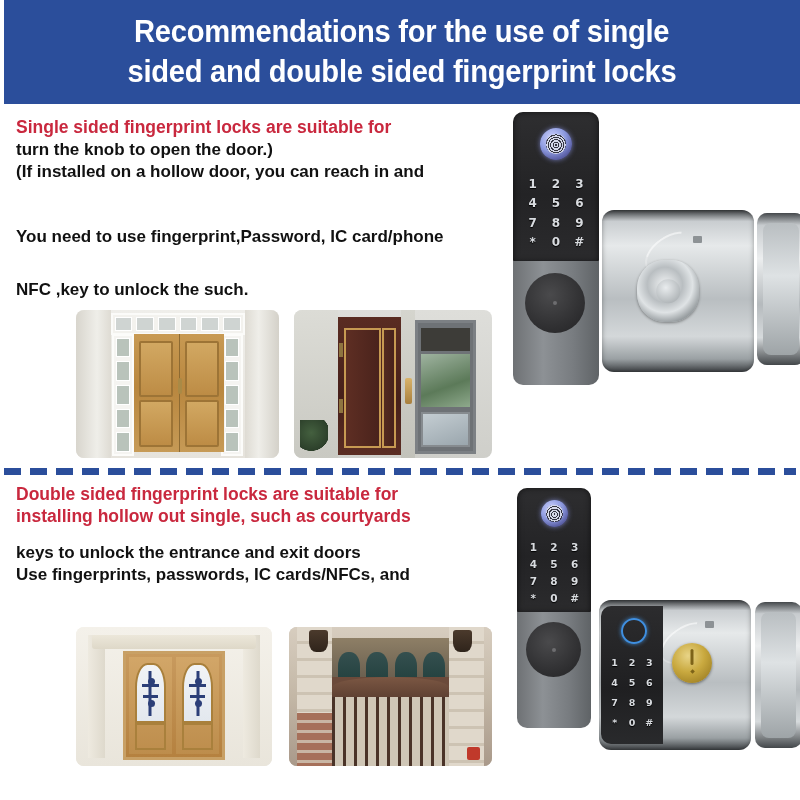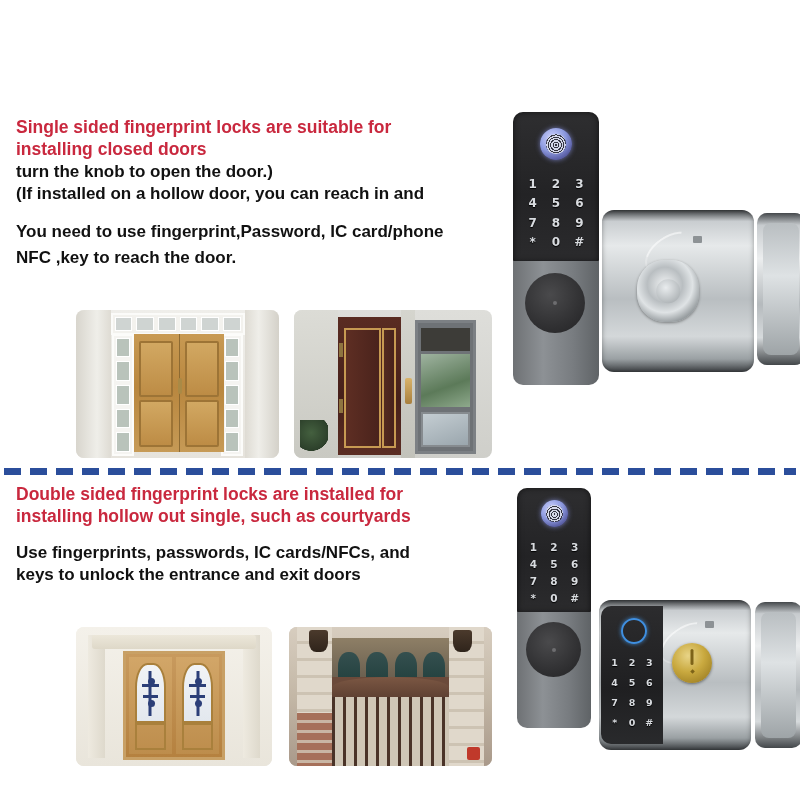--- a/index.html
+++ b/index.html
@@ -36,21 +36,21 @@
   .sec-bottom{top:478px;height:322px;}
 
   .text-col{position:absolute;left:12px;width:500px;}
   .heading-red{
     color:#c9283e;font-weight:bold;font-size:17.5px;line-height:21px;
     margin:0 0 1px 0;
   }
   .body-black{
     color:#111111;font-weight:bold;font-size:17px;line-height:22px;margin:0;
   }
-  .body-black.spaced{line-height:26px;}
+  .body-black.spaced{line-height:26px;margin-top:27px;}
   .gap-sm{height:14px;}
 
   
   .divider{
     position:absolute;left:4px;top:468px;width:792px;height:7px;
     background:repeating-linear-gradient(to right,#2b4e9b 0px,#2b4e9b 17px,#ffffff 17px,#ffffff 26px);
   }
 
   
   .thumb{
@@ -251,31 +251,34 @@
   .panel-inner{
     position:absolute;border-radius:10px 0 0 10px;
     background:linear-gradient(180deg,#2c2c2e,#1f1f21 60%,#292a2c);
   }
 </style>
 </head>
 <body>
 
 <div class="page">
 
+  <div class="header">
+    <div class="header-line">Recommendations for the use of single</div>
+    <div class="header-line">sided and double sided fingerprint locks</div>
+  </div>
 
   <div class="section sec-top">
 
     <div class="text-col" style="top:13px;">
       <div class="heading-red">Single sided fingerprint locks are suitable for</div>
-      <div class="heading-red">installing closed doors</div>
       <div class="body-black">turn the knob to open the door.)</div>
       <div class="body-black">(If installed on a hollow door, you can reach in and</div>
       <div class="gap-sm"></div>
       <div class="body-black spaced">You need to use fingerprint,Password, IC card/phone</div>
-      <div class="body-black spaced">NFC ,key to reach the door.</div>
+      <div class="body-black spaced">NFC ,key to unlock the such.</div>
     </div>
 
     <div class="thumb door-wood-bg" style="left:72px;top:206px;width:203px;height:148px;">
       <div class="inner">
         <div class="stone-l"></div>
           <div class="stone-r"></div>
         <div class="transom">
             <i></i>
             <i></i>
             <i></i>
@@ -366,25 +369,25 @@
         <div class="knob-round" style="left:12px;top:12px;width:60px;height:60px;"></div>
       </div>
     </div>
   </div>
 
   <div class="divider"></div>
 
   <div class="section sec-bottom">
 
     <div class="text-col" style="top:6px;">
-      <div class="heading-red">Double sided fingerprint locks are installed for</div>
+      <div class="heading-red">Double sided fingerprint locks are suitable for</div>
       <div class="heading-red">installing hollow out single, such as courtyards</div>
       <div class="gap-sm"></div>
+      <div class="body-black">keys to unlock the entrance and exit doors</div>
       <div class="body-black">Use fingerprints, passwords, IC cards/NFCs, and</div>
-      <div class="body-black">keys to unlock the entrance and exit doors</div>
     </div>
 
     <div class="thumb ornate-bg" style="left:72px;top:149px;width:196px;height:139px;">
       <div class="inner">
         <div class="o-wall"></div>
         <div class="o-col l"></div>
           <div class="o-col r"></div>
         <div class="o-cornice"></div>
         <div class="o-frame">
           <div class="o-leaf l">

